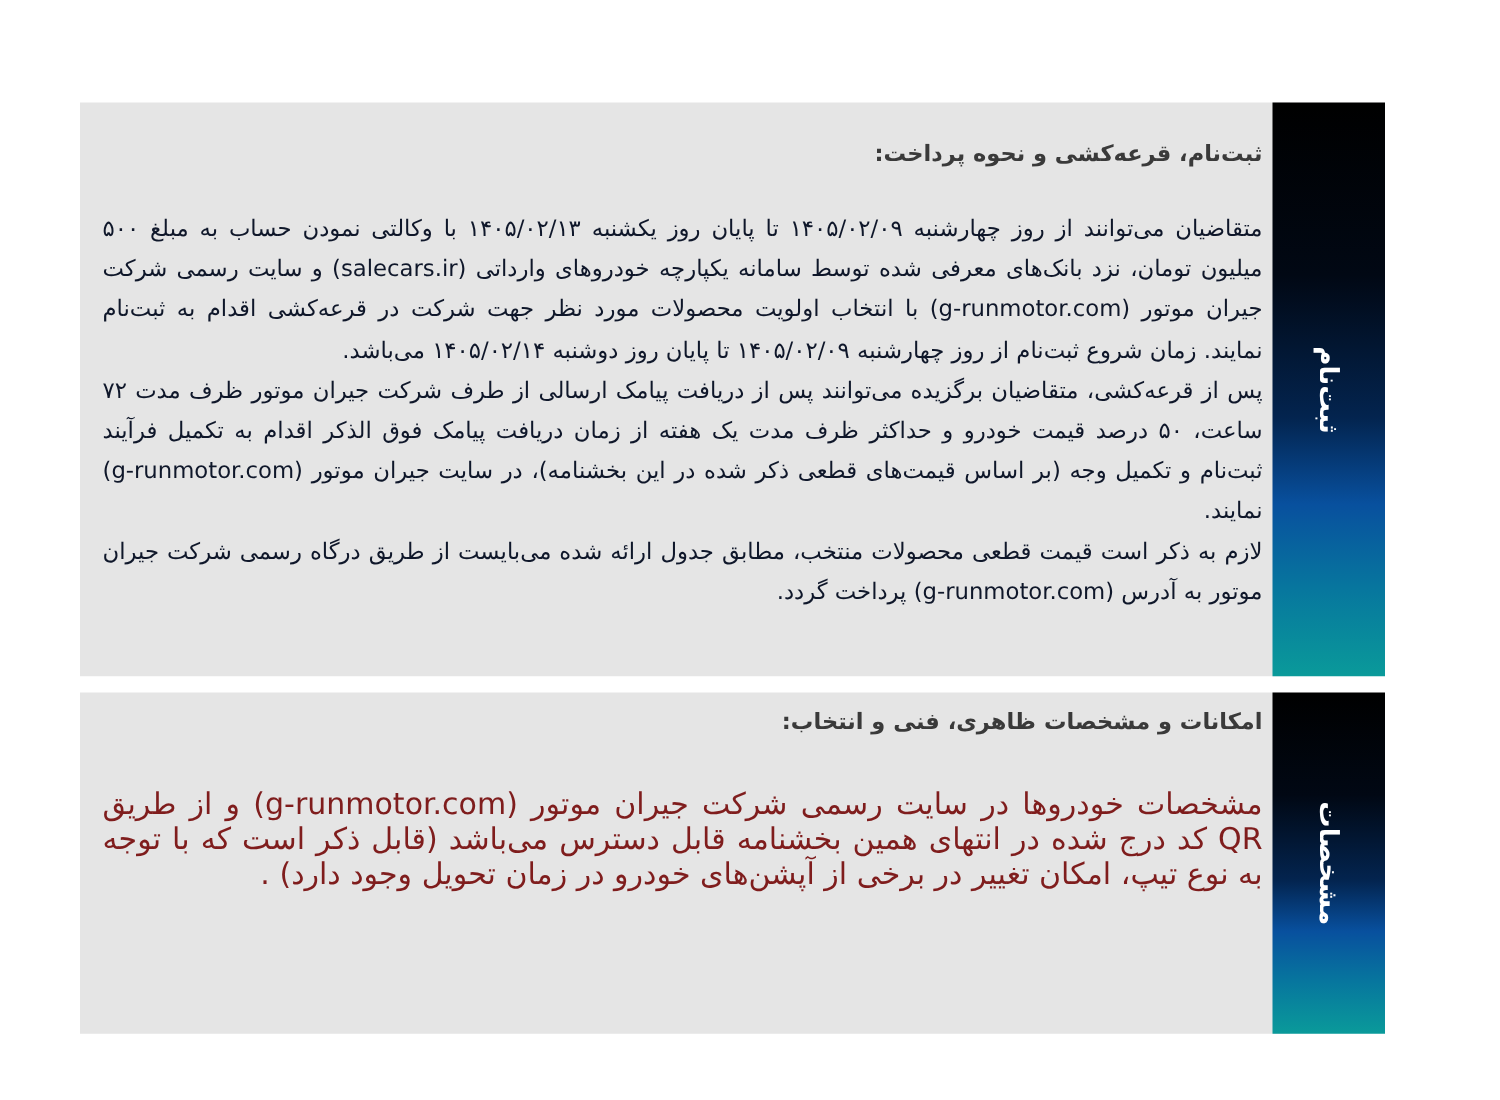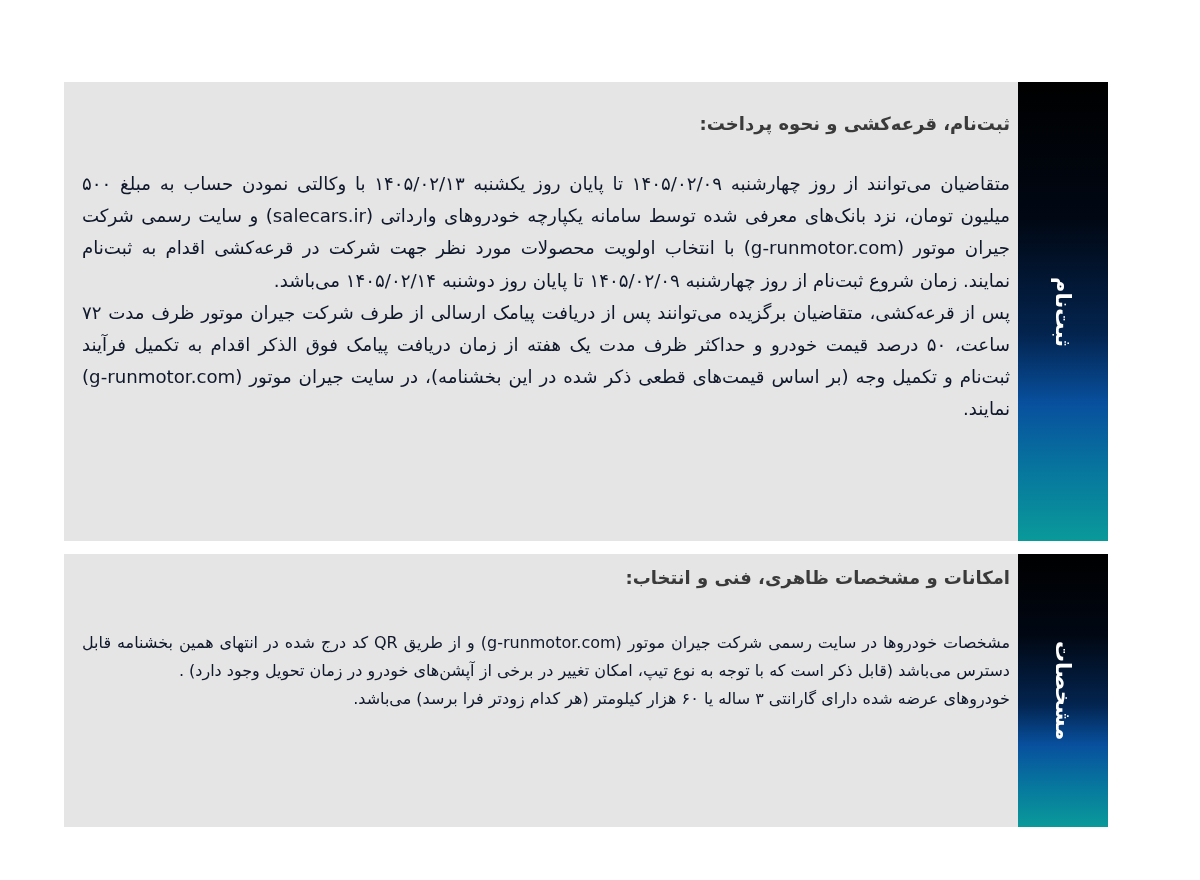--- a/index.html
+++ b/index.html
@@ -78,23 +78,23 @@
       margin: 0;
     }
     .section-1 .paragraph-block { margin-top: 29px; }
     .para-line { display: block; }
 
     .bullet-list {
       list-style: none;
       margin: 0;
       padding: 0;
       margin-top: 36px;
-      font-size: 16px;
+      font-size: 24px;
       line-height: 28.2px;
-      color: #0f172a;
+      color: #7f1d1d;
     }
     .bullet-item {
       position: relative;
     }
     .bullet-marker {
       position: absolute;
       right: -19px;
       top: 14px;
       width: 5px;
       height: 5px;
@@ -103,37 +103,37 @@
   </style>
 </head>
 <body>
 
 <section class="section section-1">
   <div class="content-panel">
     <h2 class="section-heading">ثبت‌نام، قرعه‌کشی و نحوه پرداخت:</h2>
     <div class="paragraph-block">
       <span class="para-line">متقاضیان می‌توانند از روز چهارشنبه ۱۴۰۵/۰۲/۰۹  تا پایان روز یکشنبه ۱۴۰۵/۰۲/۱۳ با وکالتی نمودن حساب به مبلغ ۵۰۰ میلیون تومان، نزد بانک‌های معرفی شده توسط سامانه یکپارچه خودروهای وارداتی (salecars.ir) و سایت رسمی شرکت جیران موتور (g-runmotor.com) با انتخاب اولویت محصولات مورد نظر جهت شرکت در قرعه‌کشی اقدام به ثبت‌نام نمایند. زمان شروع ثبت‌نام از روز چهارشنبه ۱۴۰۵/۰۲/۰۹ تا پایان روز دوشنبه ۱۴۰۵/۰۲/۱۴ می‌باشد.</span>
       <span class="para-line">پس از قرعه‌کشی، متقاضیان برگزیده می‌توانند پس از دریافت پیامک ارسالی از طرف شرکت جیران موتور ظرف مدت ۷۲ ساعت، ۵۰ درصد قیمت خودرو و حداکثر ظرف مدت یک هفته از زمان دریافت پیامک فوق الذکر اقدام به تکمیل فرآیند ثبت‌نام و تکمیل وجه (بر اساس قیمت‌های قطعی ذکر شده در این بخشنامه)، در سایت جیران موتور (g-runmotor.com) نمایند.</span>
+      <span class="para-line">لازم به ذکر است قیمت قطعی محصولات منتخب، مطابق جدول ارائه شده می‌بایست از طریق درگاه رسمی شرکت جیران موتور به آدرس (g-runmotor.com) پرداخت گردد.</span>
     </div>
   </div>
   <div class="side-tab">
     <span class="side-tab-label">ثبت‌نام</span>
   </div>
 </section>
 
 <section class="section section-2">
   <div class="content-panel">
     <h2 class="section-heading">امکانات و مشخصات ظاهری، فنی و انتخاب:</h2>
     <ul class="bullet-list">
       <li class="bullet-item">
         <span class="bullet-marker"></span>
         <span>مشخصات خودروها در سایت رسمی شرکت جیران موتور (g-runmotor.com) و از طریق QR کد درج شده در انتهای همین بخشنامه قابل دسترس می‌باشد (قابل ذکر است که با توجه به نوع تیپ، امکان تغییر در برخی از آپشن‌های خودرو در زمان تحویل وجود دارد) .</span>
       </li>
       <li class="bullet-item">
         <span class="bullet-marker"></span>
-        <span>خودروهای عرضه شده دارای گارانتی ۳ ساله یا ۶۰ هزار کیلومتر (هر کدام زودتر فرا برسد) می‌باشد.</span>
       </li>
     </ul>
   </div>
   <div class="side-tab">
     <span class="side-tab-label">مشخصات</span>
   </div>
 </section>
 
 </body></html>

